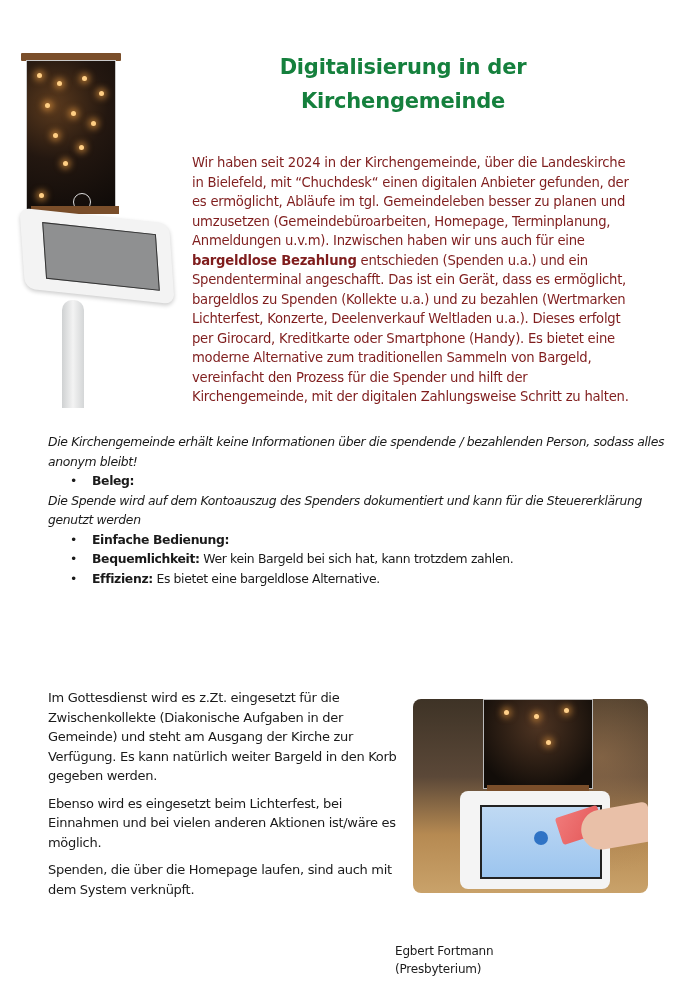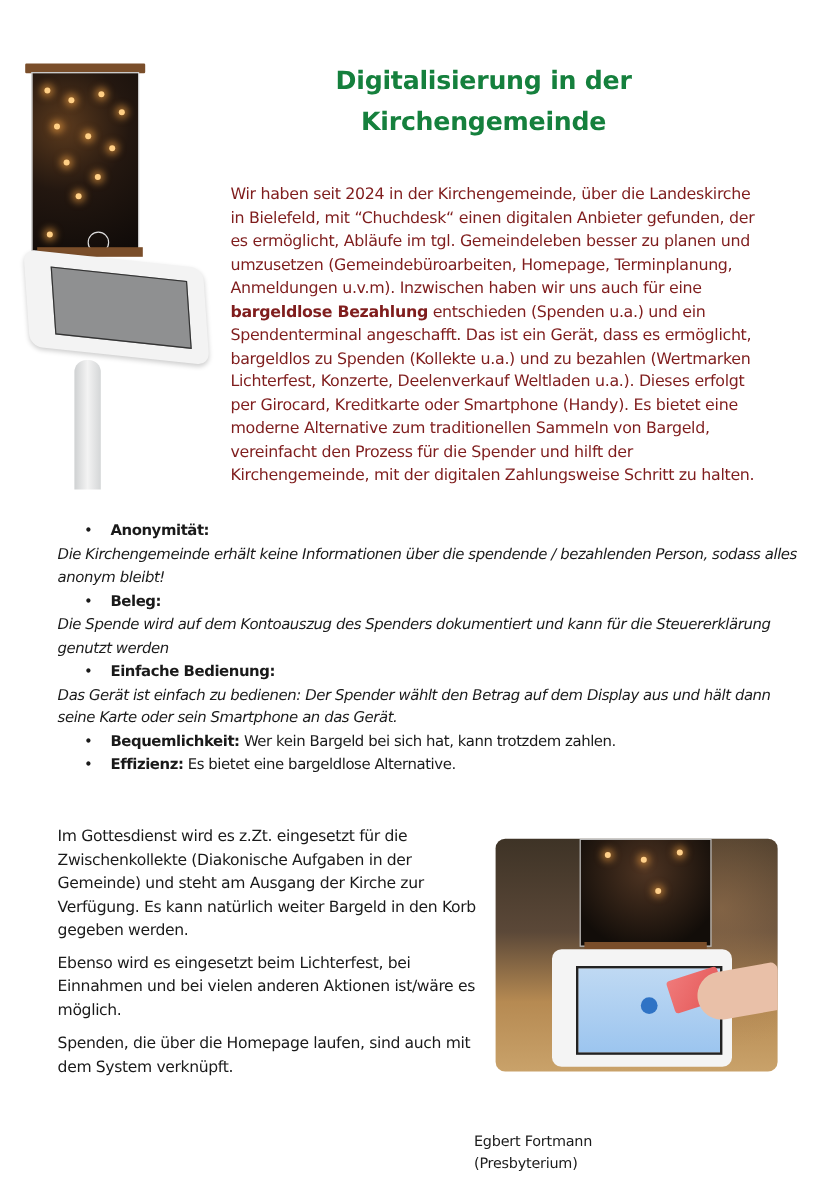--- a/index.html
+++ b/index.html
@@ -63,26 +63,24 @@
     <div class="screen"></div>
   </div>
   <div class="pole"></div>
 </div>
 
 <div class="title">Digitalisierung in der Kirchengemeinde</div>
 
 <div class="intro"><span>Wir haben seit 2024 in der Kirchengemeinde, über die Landeskirche in Bielefeld, mit “Chuchdesk“ einen digitalen Anbieter gefunden, der es ermöglicht, Abläufe im tgl. Gemeindeleben besser zu planen und umzusetzen (Gemeindebüroarbeiten, Homepage, Terminplanung, Anmeldungen u.v.m). Inzwischen haben wir uns auch für eine </span><b>bargeldlose Bezahlung</b><span> entschieden (Spenden u.a.) und ein Spendenterminal angeschafft. Das ist ein Gerät, dass es ermöglicht, bargeldlos zu Spenden (Kollekte u.a.) und zu bezahlen (Wertmarken Lichterfest, Konzerte, Deelenverkauf Weltladen u.a.). Dieses erfolgt per Girocard, Kreditkarte oder Smartphone (Handy). Es bietet eine moderne Alternative zum traditionellen Sammeln von Bargeld, vereinfacht den Prozess für die Spender und hilft der Kirchengemeinde, mit der digitalen Zahlungsweise Schritt zu halten.</span></div>
 
 <div class="section">
-  <div class="li"><b>Anonymität:</b></div>
   <div class="plain">Die Kirchengemeinde erhält keine Informationen über die spendende / bezahlenden Person, sodass alles anonym bleibt!</div>
   <div class="li"><b>Beleg:</b></div>
   <div class="plain">Die Spende wird auf dem Kontoauszug des Spenders dokumentiert und kann für die Steuererklärung genutzt werden</div>
   <div class="li"><b>Einfache Bedienung:</b></div>
-  <div class="plain">Das Gerät ist einfach zu bedienen: Der Spender wählt den Betrag auf dem Display aus und hält dann seine Karte oder sein Smartphone an das Gerät.</div>
   <div class="li"><b>Bequemlichkeit:</b><span> Wer kein Bargeld bei sich hat, kann trotzdem zahlen.</span></div>
   <div class="li"><b>Effizienz:</b><span> Es bietet eine bargeldlose Alternative.</span></div>
 </div>
 
 <div class="bottom">
   <p>Im Gottesdienst wird es z.Zt. eingesetzt für die Zwischenkollekte (Diakonische Aufgaben in der Gemeinde) und steht am Ausgang der Kirche zur Verfügung. Es kann natürlich weiter Bargeld in den Korb gegeben werden.</p>
   <p>Ebenso wird es eingesetzt beim Lichterfest, bei Einnahmen und bei vielen anderen Aktionen ist/wäre es möglich.</p>
   <p>Spenden, die über die Homepage laufen, sind auch mit dem System verknüpft.</p>
 </div>
 

